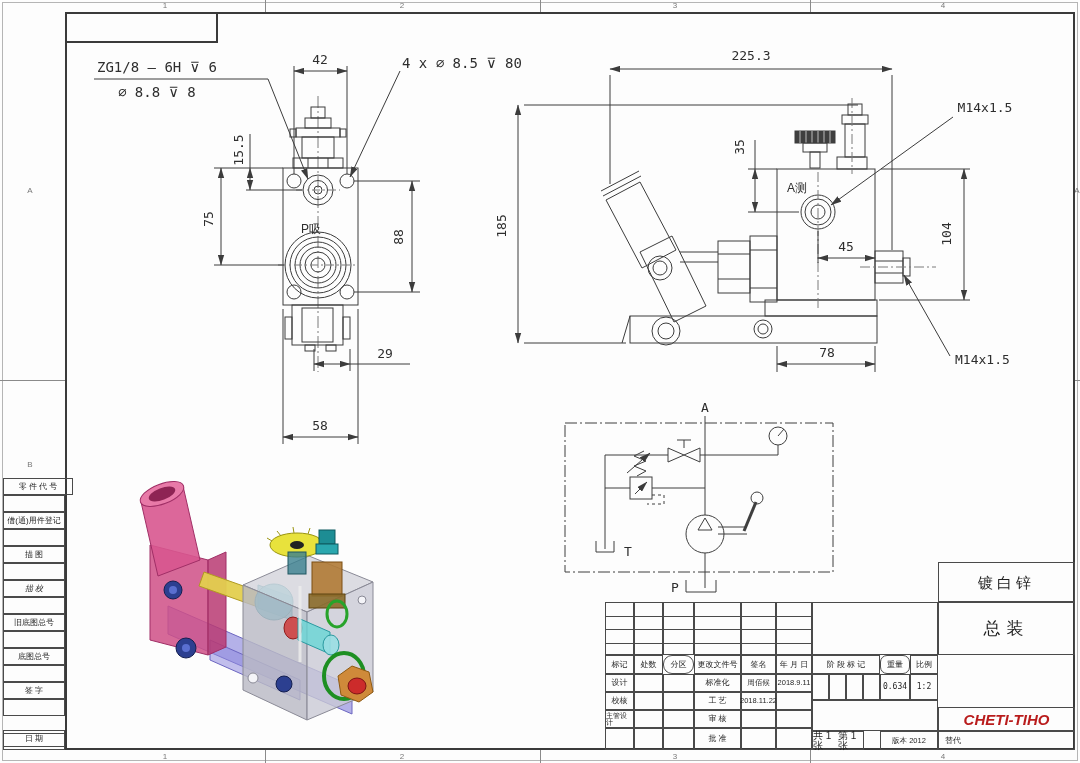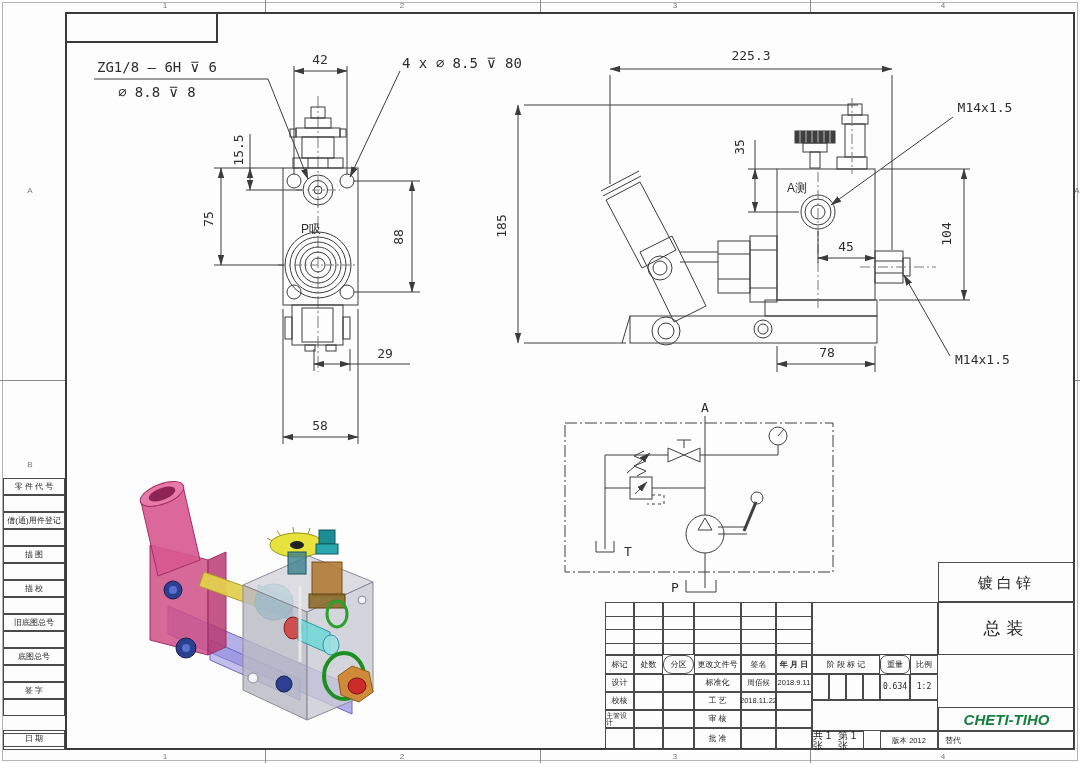--- a/index.html
+++ b/index.html
@@ -11,21 +11,21 @@
   .cornerbox{position:absolute;left:65px;top:12px;width:153px;height:31px;
          border:2px solid #3a3a3a;box-sizing:border-box;}
   .zn{position:absolute;font-size:8px;color:#787878;width:60px;text-align:center;}
   .tick{position:absolute;background:#8a8a8a;}
   .tb{position:absolute;box-sizing:border-box;border:1px solid #4a4a4a;
       display:flex;align-items:center;justify-content:center;
       font-size:9px;color:#1f1f1f;line-height:1;}
   .tbcol{position:absolute;box-sizing:border-box;border:1px solid #4a4a4a;
       background:repeating-linear-gradient(to bottom,transparent 0 12.5px,#4a4a4a 12.5px 13.5px);}
   .mono{font-family:"DejaVu Sans Mono",monospace;}
-  .red{color:#15803d;font-style:italic;font-weight:bold;text-align:right;}
+  .red{color:#b91c1c;font-style:italic;font-weight:bold;text-align:right;}
   svg{position:absolute;left:0;top:0;}
   svg text{fill:#2e2e2e;stroke:none;font-family:"DejaVu Sans Mono",monospace;}
   .d{font-size:13px;}
   .note{font-size:14px;}
   .cjk{font-family:"Liberation Sans",sans-serif;font-size:12px;}
   .sb-wrap{position:absolute;left:3px;top:478px;width:62px;height:272px;}
 </style>
 </head>
 <body>
 
@@ -50,27 +50,27 @@
   <div class="zn" style="left:645px;top:752px;">3</div>
   <div class="zn" style="left:913px;top:752px;">4</div>
   <div class="zn" style="left:0px;top:186px;">A</div>
   <div class="zn" style="left:0px;top:460px;">B</div>
   <div class="zn" style="left:1047px;top:186px;">A</div>
 
   <div class="frame"></div>
   <div class="cornerbox"></div>
 
   <div class="sb-wrap">
-    <div class="tb" style="left:0;top:0;width:62px;height:17px;font-size:8px;">零 件 代 号</div>
+    <div class="tb" style="left:0;top:0;width:70px;height:17px;font-size:8px;">零 件 代 号</div>
     <div class="tb" style="left:0;top:17px;width:62px;height:17px;"></div>
     <div class="tb" style="left:0;top:34px;width:62px;height:17px;font-size:8px;">借(通)用件登记</div>
     <div class="tb" style="left:0;top:51px;width:62px;height:17px;"></div>
     <div class="tb" style="left:0;top:68px;width:62px;height:17px;font-size:8px;">描 图</div>
     <div class="tb" style="left:0;top:85px;width:62px;height:17px;"></div>
-    <div class="tb" style="left:0;top:102px;width:62px;height:17px;font-size:8px;">描 校</div>
+    <div class="tb" style="left:0;top:102px;width:62px;height:17px;font-size:8px;font-style:italic;">描 校</div>
     <div class="tb" style="left:0;top:119px;width:62px;height:17px;"></div>
     <div class="tb" style="left:0;top:136px;width:62px;height:17px;font-size:8px;">旧底图总号</div>
     <div class="tb" style="left:0;top:153px;width:62px;height:17px;"></div>
     <div class="tb" style="left:0;top:170px;width:62px;height:17px;font-size:8px;">底图总号</div>
     <div class="tb" style="left:0;top:187px;width:62px;height:17px;"></div>
     <div class="tb" style="left:0;top:204px;width:62px;height:17px;font-size:8px;">签 字</div>
     <div class="tb" style="left:0;top:221px;width:62px;height:17px;"></div>
     <div class="tb" style="left:0;top:252px;width:62px;height:17px;font-size:8px;">日 期</div>
     <div class="tb" style="left:0;top:255px;width:62px;height:17px;"></div>
   </div>
@@ -310,21 +310,21 @@
     <div class="tbcol" style="left:58px;top:0;width:31px;height:53px;"></div>
     <div class="tbcol" style="left:89px;top:0;width:47px;height:53px;"></div>
     <div class="tbcol" style="left:136px;top:0;width:35px;height:53px;"></div>
     <div class="tbcol" style="left:171px;top:0;width:36px;height:53px;"></div>
 
     <div class="tb" style="left:0;top:53px;width:29px;height:19px;font-size:8px;">标记</div>
     <div class="tb" style="left:29px;top:53px;width:29px;height:19px;font-size:8px;">处数</div>
     <div class="tb" style="left:58px;top:53px;width:31px;height:19px;font-size:8px;border-radius:9px;">分区</div>
     <div class="tb" style="left:89px;top:53px;width:47px;height:19px;font-size:8px;">更改文件号</div>
     <div class="tb" style="left:136px;top:53px;width:35px;height:19px;font-size:8px;">签名</div>
-    <div class="tb" style="left:171px;top:53px;width:36px;height:19px;font-size:8px;font-weight:bold;">年 月 日</div>
+    <div class="tb" style="left:171px;top:53px;width:36px;height:19px;font-size:8px;">年 月 日</div>
 
     <div class="tb" style="left:0;top:72px;width:29px;height:18px;font-size:8px;">设计</div>
     <div class="tb" style="left:29px;top:72px;width:29px;height:18px;"></div>
     <div class="tb" style="left:58px;top:72px;width:31px;height:18px;"></div>
     <div class="tb" style="left:89px;top:72px;width:47px;height:18px;font-size:8px;">标准化</div>
     <div class="tb" style="left:136px;top:72px;width:35px;height:18px;font-size:7.5px;">周佰候</div>
     <div class="tb" style="left:171px;top:72px;width:36px;height:18px;font-size:7.5px;">2018.9.11</div>
 
     <div class="tb" style="left:0;top:90px;width:29px;height:18px;font-size:8px;">校核</div>
     <div class="tb" style="left:29px;top:90px;width:29px;height:18px;"></div>

